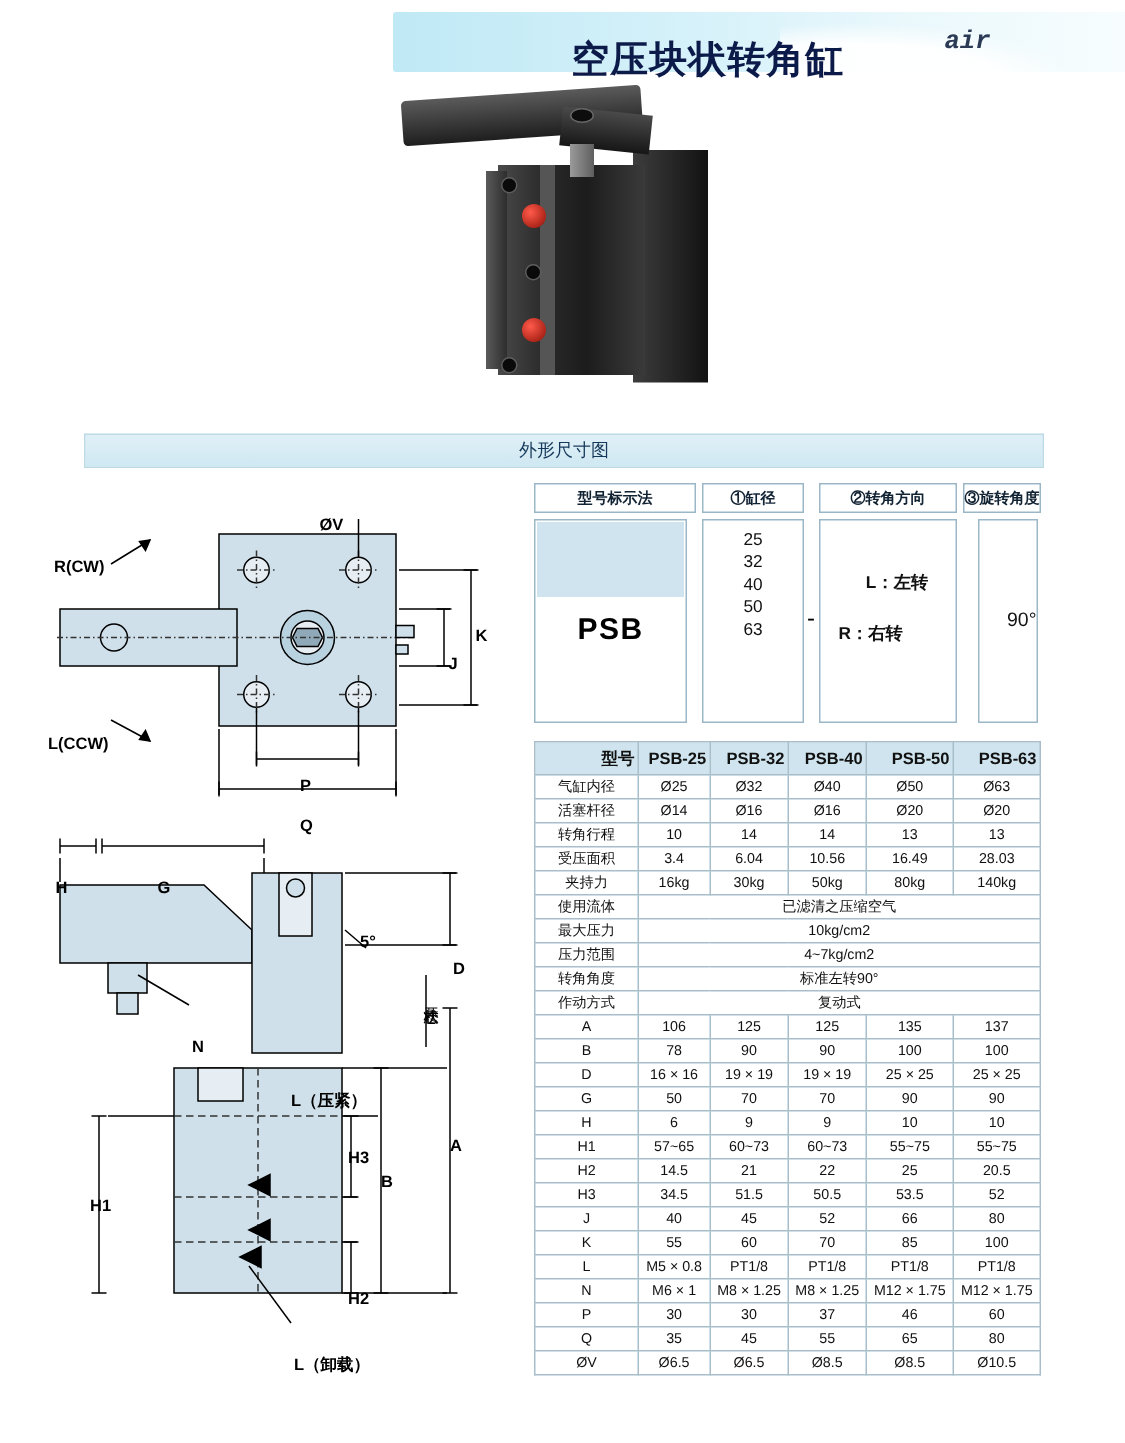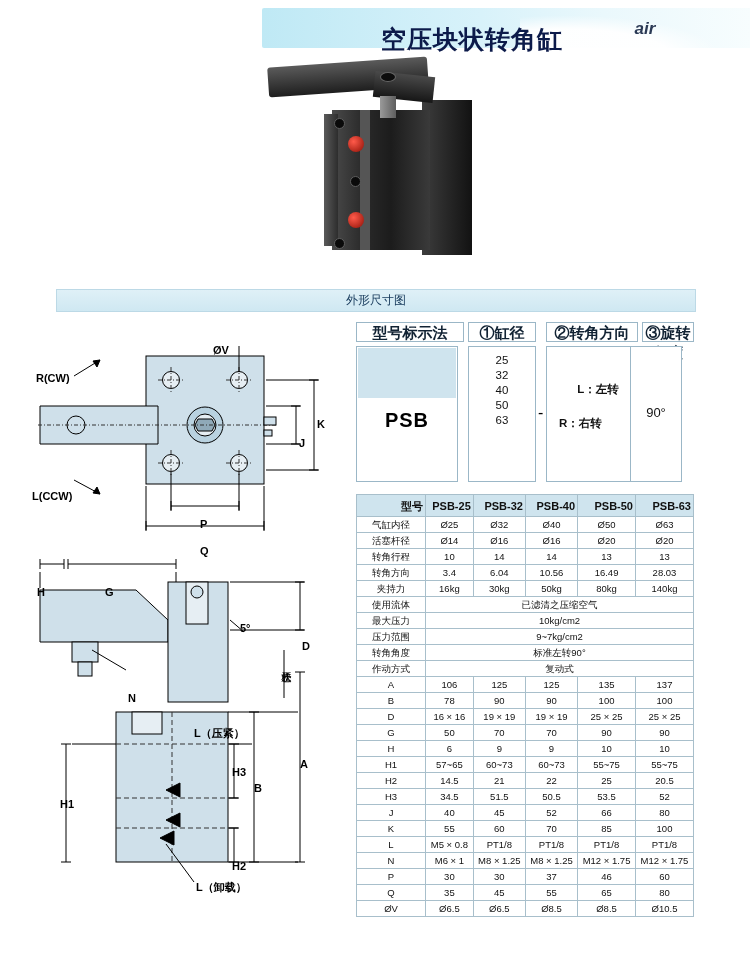--- a/index.html
+++ b/index.html
@@ -19,21 +19,21 @@
   }
   .banner-title{
     position:absolute;left:262px;top:16px;width:420px;height:32px;
     line-height:32px;text-align:center;color:#0c1a4a;
     font-size:25px;font-weight:bold;letter-spacing:1px;
     font-family:"DejaVu Sans", sans-serif;
   }
   .banner-sub{
     position:absolute;left:600px;top:10px;width:90px;height:22px;
     line-height:22px;text-align:center;color:#2b3a55;
-    font-size:17px;font-style:italic;font-weight:bold;
+    font-size:17px;font-style:italic;font-weight:bold;font-family:Liberation Mono, monospace;
   }
   .banner-swoosh{
     position:absolute;left:520px;top:0;width:230px;height:40px;
     background:radial-gradient(ellipse at 20% 120%, rgba(255,255,255,.95) 0 40%, rgba(255,255,255,0) 60%);
     pointer-events:none;
   }
 
   
   .photo{position:absolute;left:262px;top:52px;width:226px;height:205px;}
   .body-main{position:absolute;left:70px;top:58px;width:98px;height:140px;background:linear-gradient(90deg,#4a4a4a 0%,#2b2b2b 30%,#1c1c1c 60%,#3a3a3a 100%);}
@@ -53,21 +53,21 @@
   .secbar{
     position:absolute;left:56px;top:289px;width:638px;height:21px;
     background:linear-gradient(180deg,#dff0f7,#cfe8f2);
     border:1px solid #bcd9e6;text-align:center;line-height:21px;
     font-size:12px;color:#15385a;
   }
 
   
   .modelbox{position:absolute;left:356px;top:322px;width:338px;height:160px;}
   .mcell{position:absolute;border:1px solid #9bb7c7;background:#fff;box-sizing:border-box;}
-  .mhead{height:20px;line-height:20px;text-align:center;font-size:15px;font-weight:bold;color:#123;background:#fff;}
+  .mhead{height:20px;line-height:20px;text-align:center;font-size:10px;font-weight:bold;color:#123;background:#fff;}
   .mbody{font-size:12px;text-align:center;color:#111;}
   .psb-fill{position:absolute;left:1px;top:1px;right:1px;height:50px;background:#cfe4ee;}
   .psb-text{position:absolute;left:0;right:0;top:62px;text-align:center;font-size:20px;font-weight:bold;letter-spacing:1px;}
   .bore-list{padding-top:6px;line-height:15px;font-size:11.5px;}
   .dir-line{font-size:11.5px;font-weight:bold;line-height:16px;}
   .dash{position:absolute;font-size:16px;color:#000;}
 
   
   table.spec{
     position:absolute;left:356px;top:494px;width:338px;
@@ -144,21 +144,21 @@
   <div class="dash" style="left:182px;top:82px;">-</div>
 
   <div class="mcell mbody" style="left:190px;top:24px;width:92px;height:136px;">
     <div style="padding-top:34px;">
       <div class="dir-line" style="text-align:center;padding-left:12px;">L：左转</div>
       <div style="height:18px;"></div>
       <div class="dir-line" style="text-align:left;padding-left:12px;">R：右转</div>
     </div>
   </div>
 
-  <div class="mcell mbody" style="left:274px;top:24px;width:52px;height:136px;">
+  <div class="mcell mbody" style="left:296px;top:24px;width:40px;height:136px;text-align:right;">
     <div style="padding-top:58px;font-size:13px;">90°</div>
   </div>
 </div>
 
 <table class="spec">
   <tbody id="spec-body">
       <tr class="hdr">
         <td class="lab">型号</td>
         <td>PSB-25</td>
         <td>PSB-32</td>
@@ -184,21 +184,21 @@
       </tr>
       <tr>
         <td class="lab">转角行程</td>
         <td>10</td>
         <td>14</td>
         <td>14</td>
         <td>13</td>
         <td>13</td>
       </tr>
       <tr>
-        <td class="lab">转角方向</td>
+        <td class="lab">受压面积</td>
         <td>3.4</td>
         <td>6.04</td>
         <td>10.56</td>
         <td>16.49</td>
         <td>28.03</td>
       </tr>
       <tr>
         <td class="lab">夹持力</td>
         <td>16kg</td>
         <td>30kg</td>
@@ -209,21 +209,21 @@
       <tr>
         <td class="lab">使用流体</td>
         <td colspan="5" class="span">已滤清之压缩空气</td>
       </tr>
       <tr>
         <td class="lab">最大压力</td>
         <td colspan="5" class="span">10kg/cm2</td>
       </tr>
       <tr>
         <td class="lab">压力范围</td>
-        <td colspan="5" class="span">9~7kg/cm2</td>
+        <td colspan="5" class="span">4~7kg/cm2</td>
       </tr>
       <tr>
         <td class="lab">转角角度</td>
         <td colspan="5" class="span">标准左转90°</td>
       </tr>
       <tr>
         <td class="lab">作动方式</td>
         <td colspan="5" class="span">复动式</td>
       </tr>
       <tr>
@@ -493,18 +493,18 @@
 <span class="lbl lbl-b" style="left:200px;top:518px;">P</span>
 <span class="lbl lbl-b" style="left:200px;top:545px;">Q</span>
 
 <span class="lbl lbl-b" style="left:37px;top:586px;">H</span>
 <span class="lbl lbl-b" style="left:105px;top:586px;">G</span>
 <span class="lbl lbl-b" style="left:302px;top:640px;">D</span>
 <span class="lbl lbl-b" style="left:128px;top:692px;">N</span>
 <span class="lbl lbl-b" style="left:240px;top:622px;">5°</span>
 <span class="lbl" style="left:279px;top:664px;writing-mode:vertical-rl;font-size:10px;">松开状态</span>
 <span class="lbl lbl-b" style="left:194px;top:726px;">L（压紧）</span>
-<span class="lbl lbl-b" style="left:196px;top:880px;">L（卸载）</span>
+<span class="lbl lbl-b" style="left:196px;top:902px;">L（卸载）</span>
 <span class="lbl lbl-b" style="left:300px;top:758px;">A</span>
 <span class="lbl lbl-b" style="left:254px;top:782px;">B</span>
 <span class="lbl lbl-b" style="left:60px;top:798px;">H1</span>
 <span class="lbl lbl-b" style="left:232px;top:860px;">H2</span>
 <span class="lbl lbl-b" style="left:232px;top:766px;">H3</span>
 
 </body></html>

